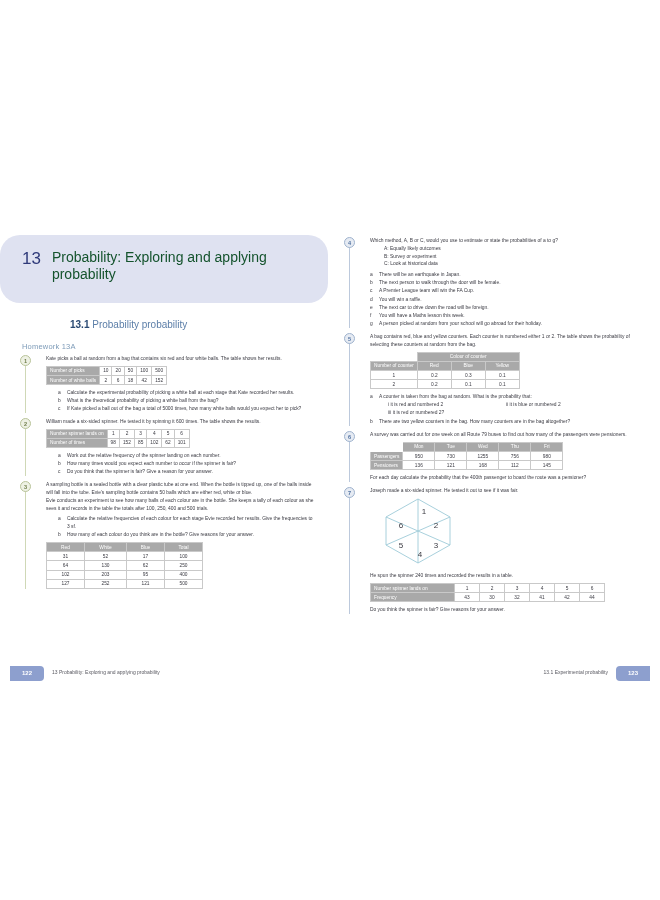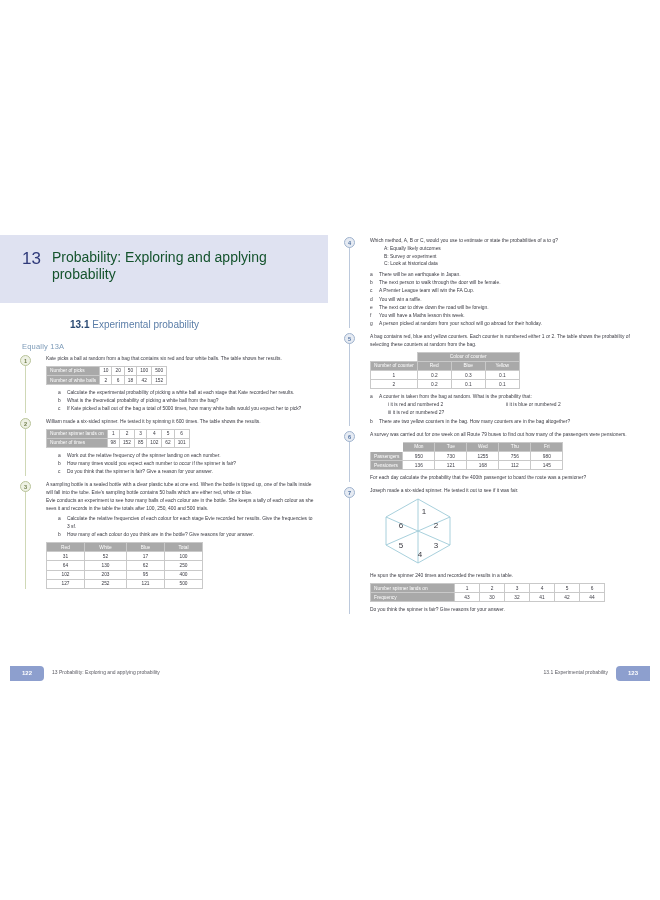--- a/index.html
+++ b/index.html
@@ -30,20 +30,21 @@
   }
   .pg.left { left: 0; }
   .pg.right { left: 330px; }
 
   
   .banner {
     position: absolute;
     left: 0; top: 10px;
     width: 328px; height: 68px;
     background: #dfe2f1;
+    border-radius: 20px;
   }
   .banner-inner {
     display: flex;
     align-items: flex-start;
     padding: 14px 18px 0 22px;
   }
   .ch-num {
     color: #2f3a7a;
     font-size: 17px;
     font-weight: 400;
@@ -226,24 +227,24 @@
 
       <div class="banner">
         <div class="banner-inner">
           <div class="ch-num">13</div>
           <div class="ch-title">Probability: Exploring and applying probability</div>
         </div>
       </div>
 
       <div class="sec-head">
         <b>13.1</b>
-        <span>Experimental probability</span>
+        <span>Probability probability</span>
       </div>
 
-      <div class="hw-head">Equally 13A</div>
+      <div class="hw-head">Homework 13A</div>
 
       <div class="qlist">
 
         <div class="q">
           <div class="rail"></div>
           <div class="qnum">1</div>
           <div class="qtext">Kate picks a ball at random from a bag that contains six red and four white balls. The table shows her results.</div>
           <table class="tbl tbl-indent">
             <tbody>
                 <tr>

